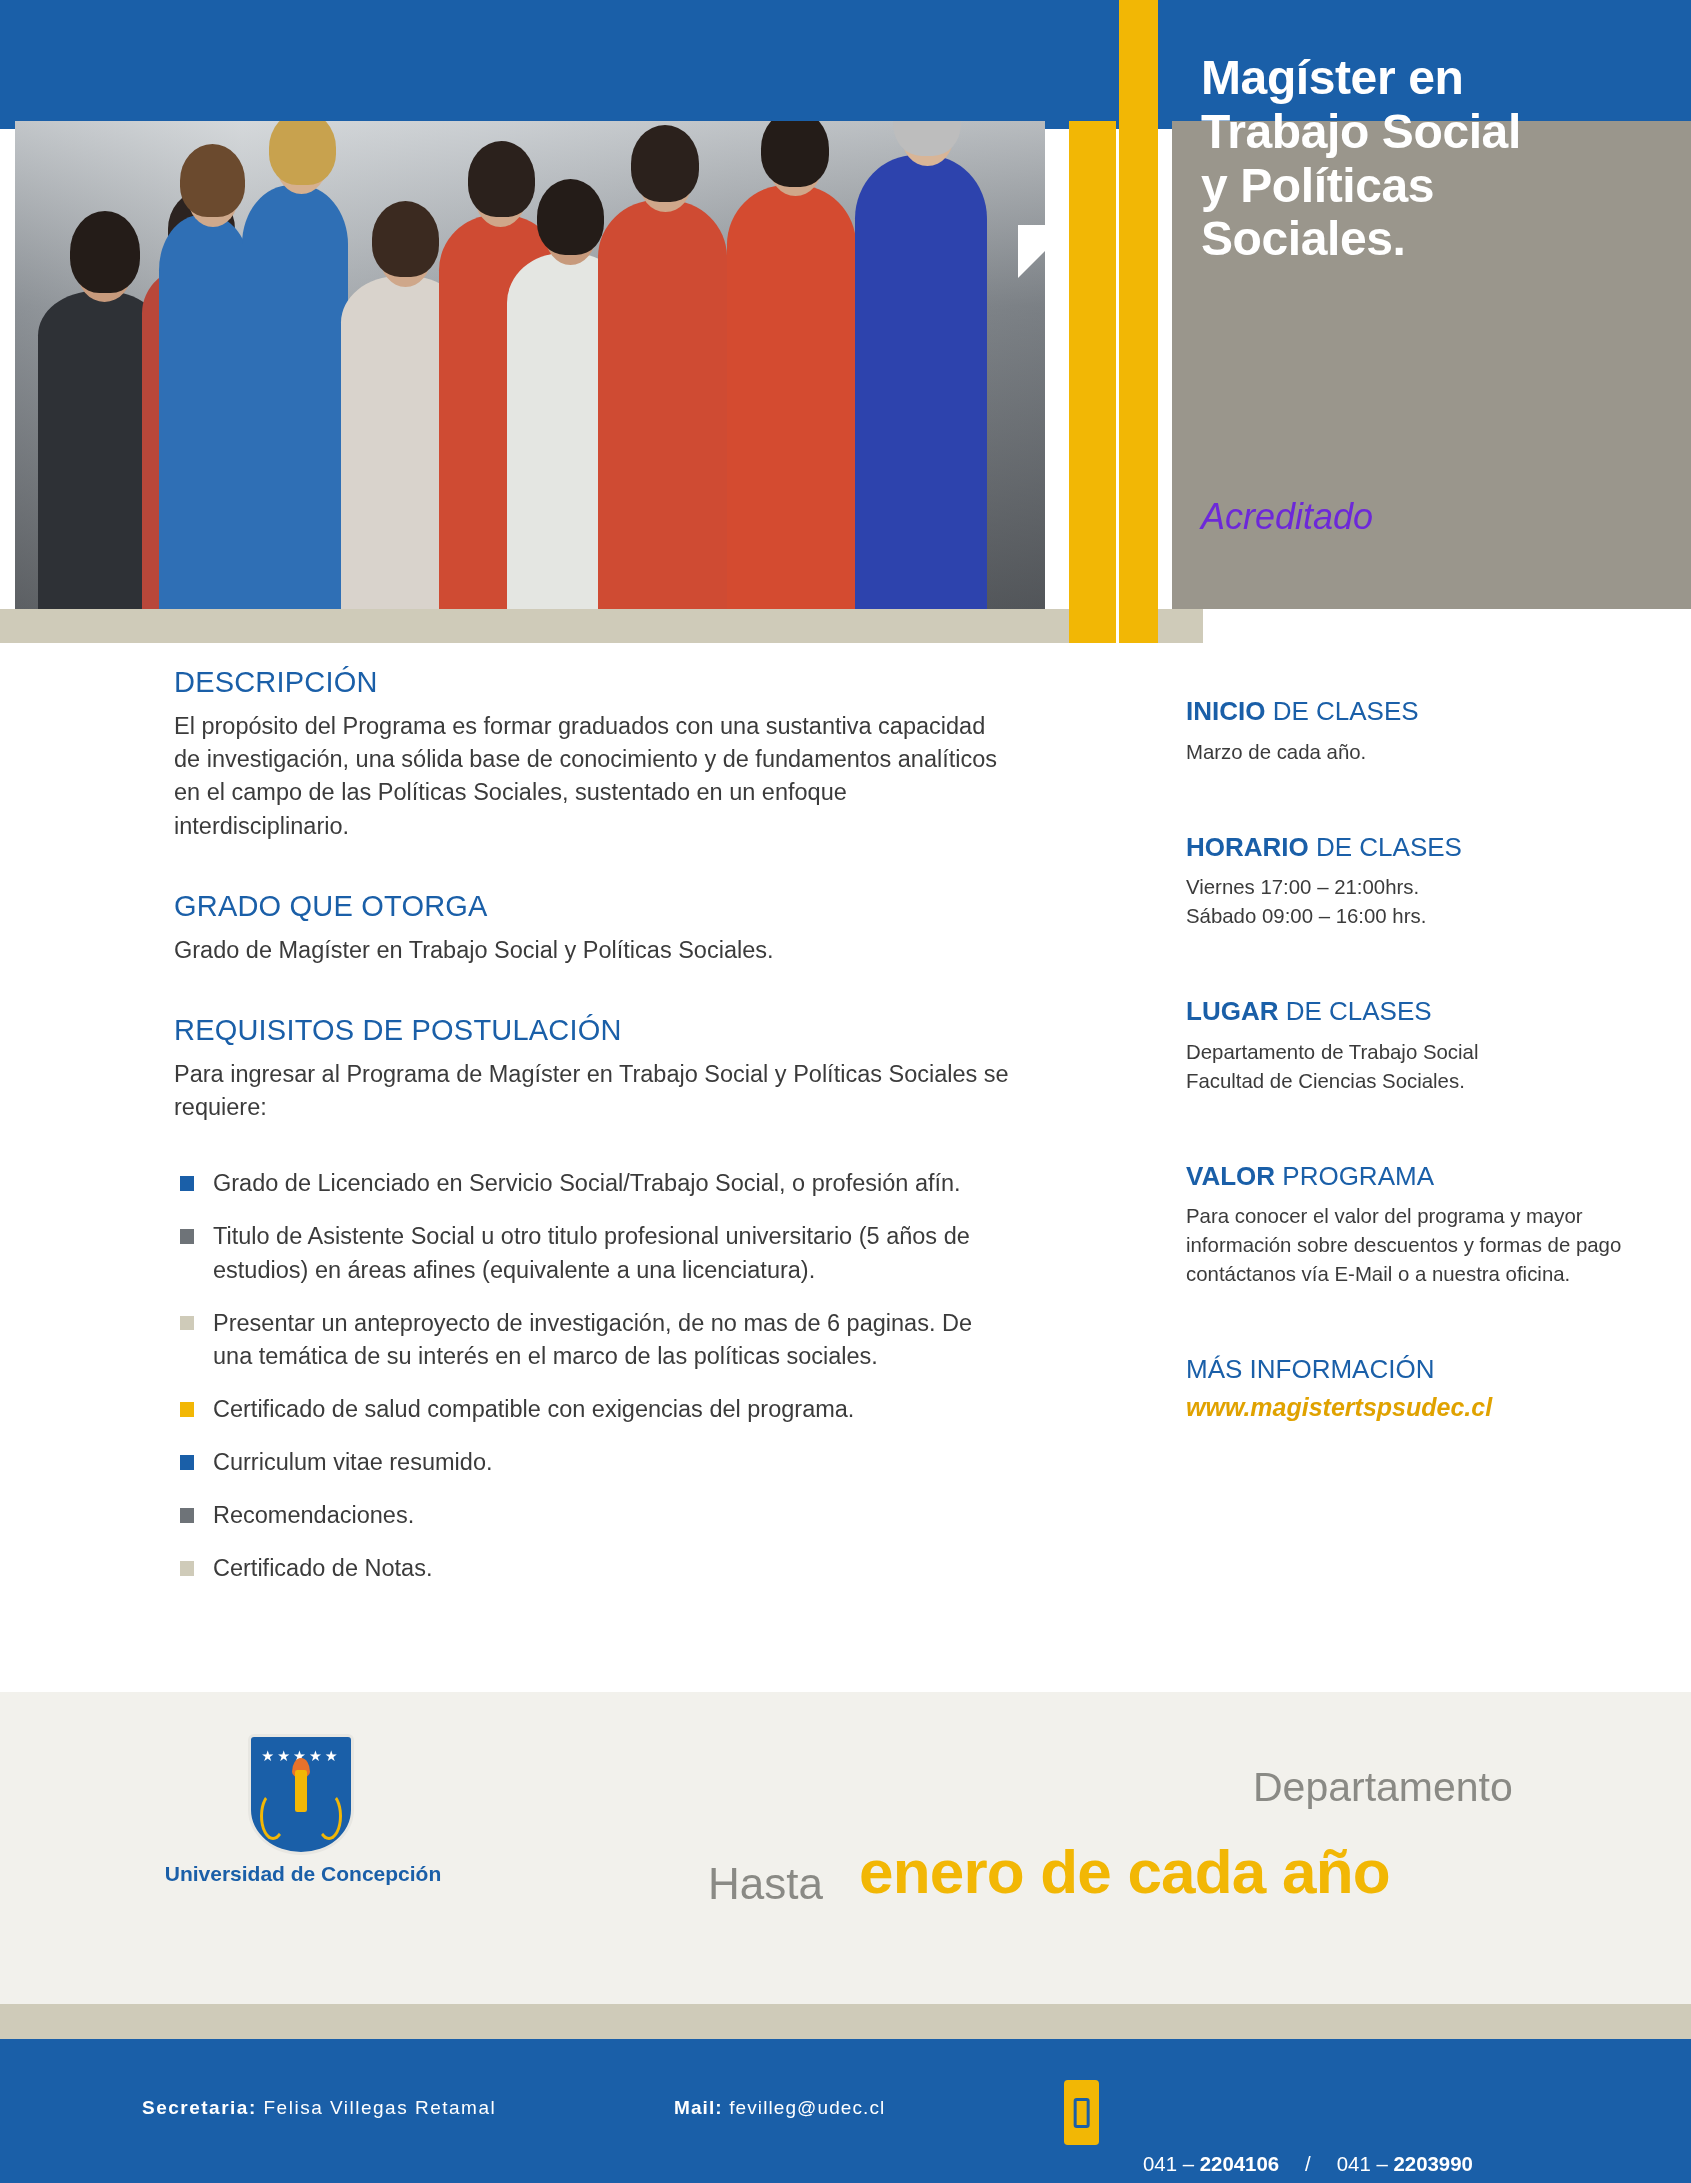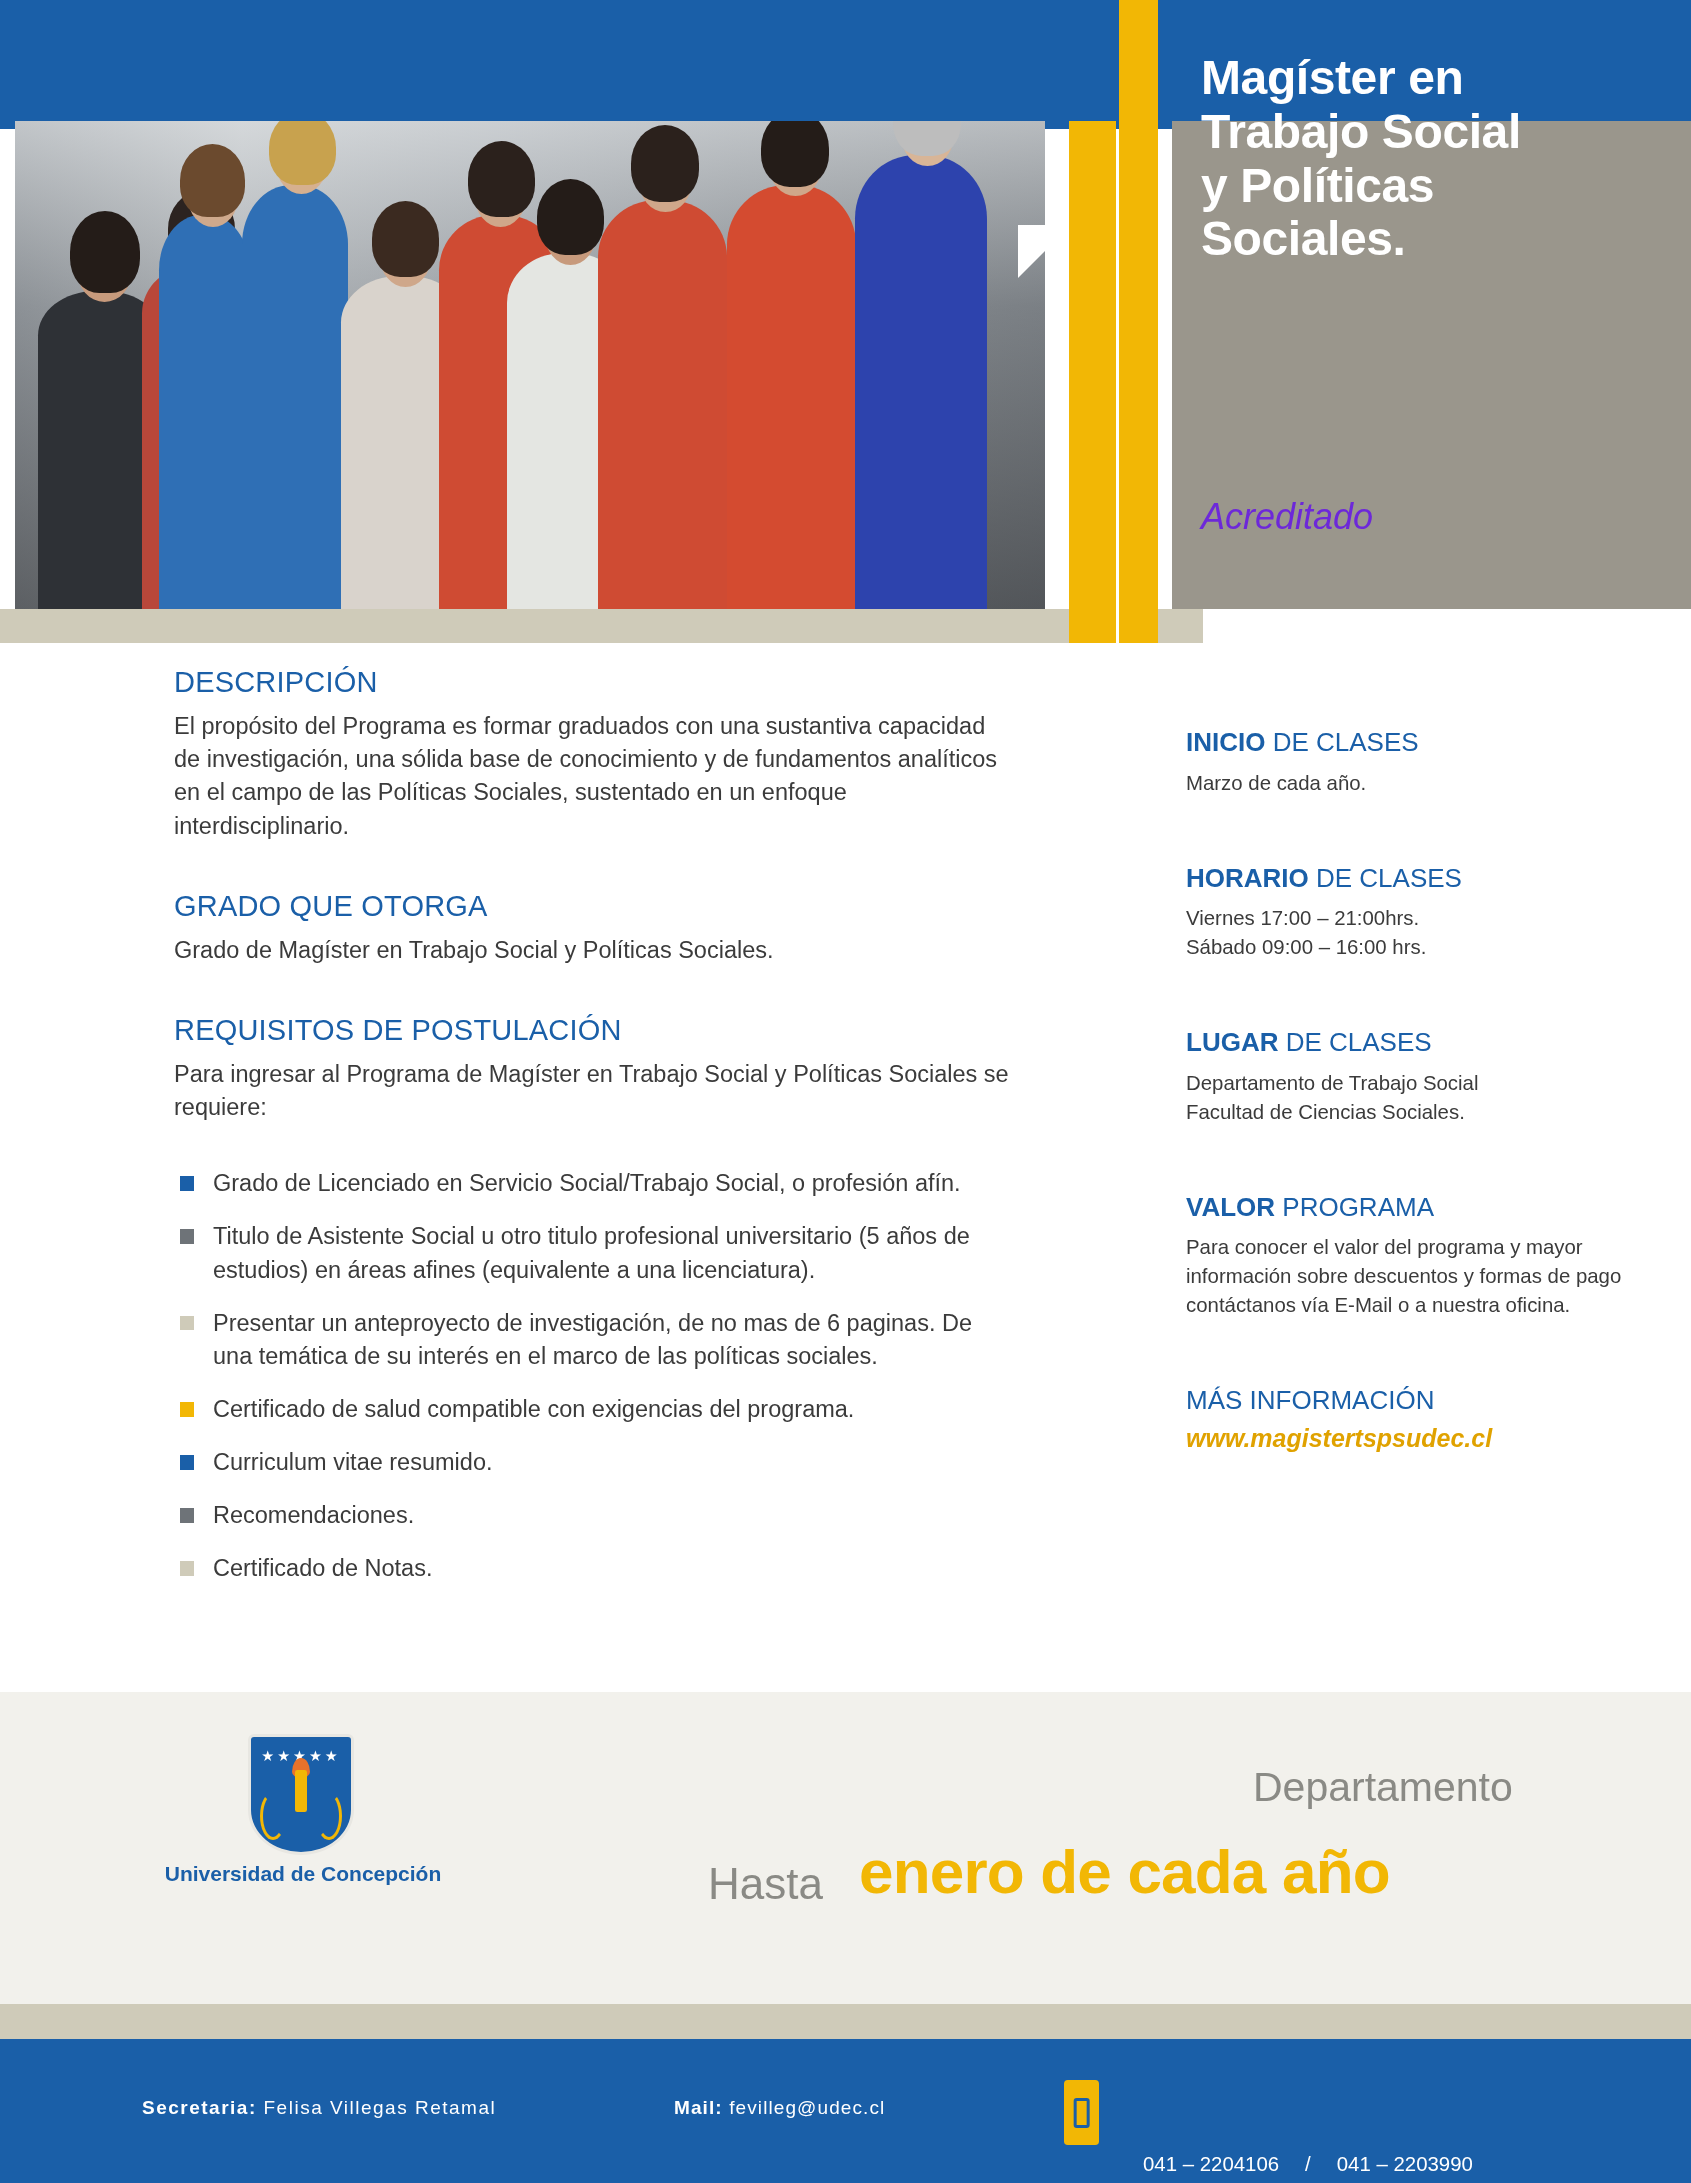--- a/index.html
+++ b/index.html
@@ -172,21 +172,21 @@
     color: #1a5fa8;
     font-weight: normal;
     margin-bottom: 10.6px;
   }
   h3.rsec b { font-weight: bold; }
   p.rbody {
     color: #3b3b3b;
     font-size: 20.4px;
     line-height: 1.42;
   }
-  .rblock { margin-bottom: 65px; margin-top: 31px; }
+  .rblock { margin-bottom: 65px; }
   h3.more { color: #1a5fa8; font-size: 26px; font-weight: normal; margin-bottom: 7.6px; }
   h3.more b { font-weight: normal; }
   .weburl {
     color: #e0a200;
     font-size: 25px;
     font-style: italic;
     font-weight: bold;
     text-decoration: none;
     display: block;
   }
@@ -305,21 +305,21 @@
     border-radius: 3px;
   }
   .phones {
     position: absolute;
     left: 1143px; top: 2086px;
     color: #ffffff;
     font-size: 20.4px;
     line-height: 1.55;
     white-space: pre;
   }
-  .phones b { font-weight: normal; }
+  .phones b { font-weight: bold; }
   .phones .slash { color: #ffffff; padding: 0 26px; }
 </style>
 </head>
 <body>
 
 <div class="page">
 
   <div class="top-blue"></div>
   <div class="top-yellow-strip"></div>
 

